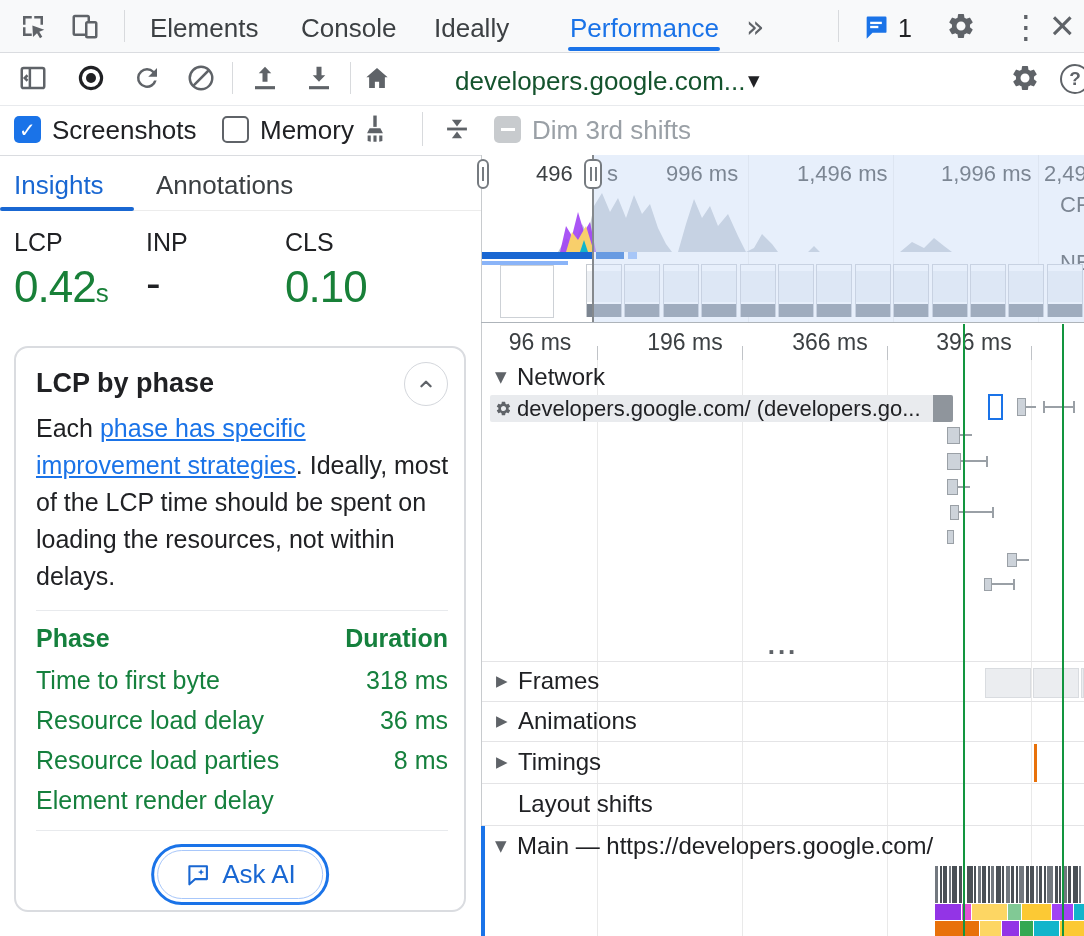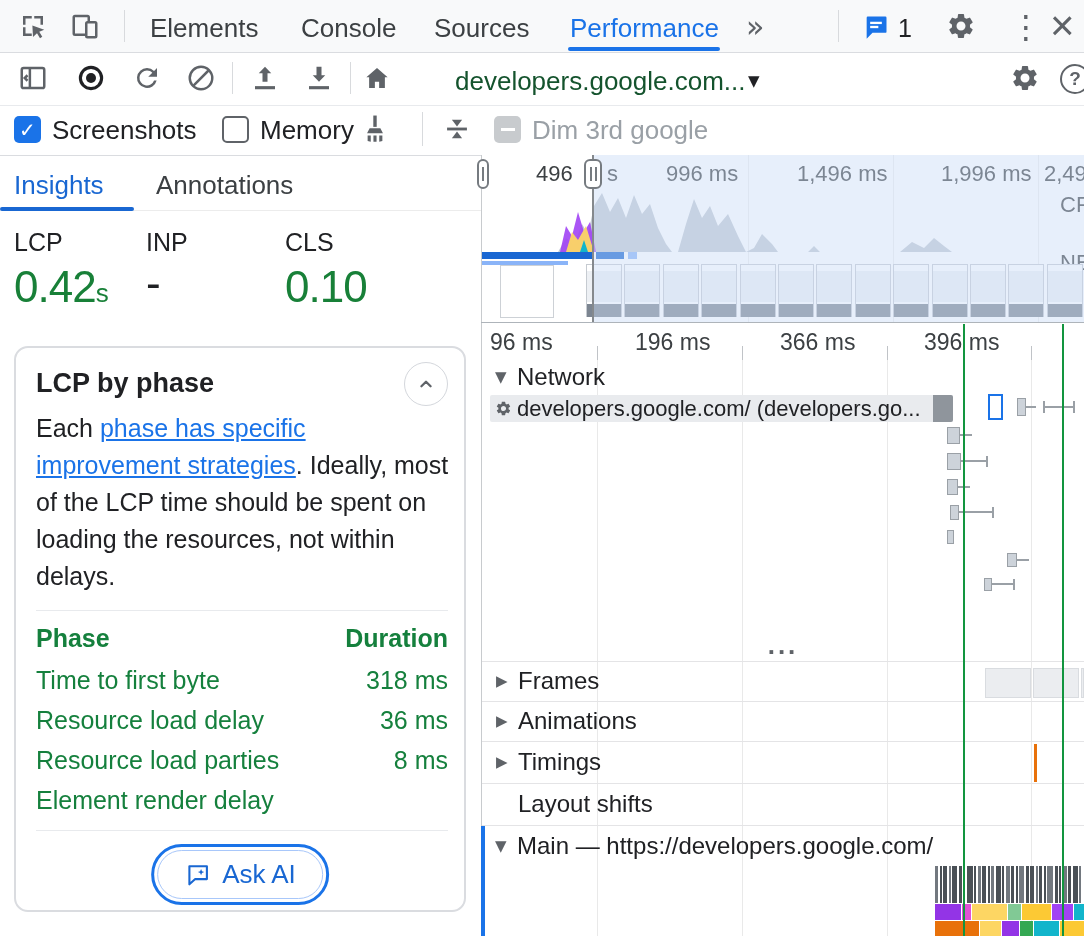--- a/index.html
+++ b/index.html
@@ -22,21 +22,21 @@
   .chev-btn{position:absolute;left:388px;top:14px;width:44px;height:44px;border:1px solid #d4d7dc;border-radius:50%;display:flex;align-items:center;justify-content:center;background:#fff}
   .para{position:absolute;left:20px;top:62px;width:414px;font-size:25px;line-height:37px;color:#202124}
   .para a{color:#1a73e8;text-decoration:underline;cursor:pointer}
   .cardhr{position:absolute;left:20px;height:1px;width:412px;background:#e8eaed}
   .tcell{position:absolute;font-size:25px;color:#15803d;white-space:nowrap}
   .tcell.r{width:200px;text-align:right;left:232px}
   .thead{font-weight:700}
   .askai-outer{position:absolute;left:50%;top:496px;transform:translateX(-50%);border:3px solid #1a73e8;border-radius:36px;padding:3px;background:#fff}
   .askai-inner{display:flex;align-items:center;gap:10px;border:1.5px solid #a8c7fa;border-radius:30px;padding:8px 26px;color:#1967d2;font-size:26px;font-weight:500;white-space:nowrap}
   .oruler{position:absolute;top:161px;font-size:22px;color:#3c4043;white-space:nowrap}
-  .mruler{position:absolute;top:329px;width:100px;text-align:left;font-size:23px;color:#3c4043}
+  .mruler{position:absolute;top:329px;width:100px;text-align:center;font-size:23px;color:#3c4043}
   .gridv{position:absolute;width:1px;background:#e9e9e9}
   .tickm{position:absolute;width:1px;height:14px;top:346px;background:#c0c3c7}
   .rowline{position:absolute;left:482px;width:602px;height:1px;background:#e4e4e6}
   .trk-label{position:absolute;font-size:24px;color:#202124;white-space:nowrap}
   .trk-arrow{position:absolute;font-size:15px;color:#5f6368;font-family:"DejaVu Sans",sans-serif}
   .nb-solid{position:absolute;background:#cdd3da;border:1px solid #9aa0a6}
   .nb-outline{position:absolute;border:2px solid #1a73e8;background:transparent}
   .nb-line{position:absolute;background:#9aa0a6}
   .nb-cap{position:absolute;background:#9aa0a6}
   .thumb{position:absolute;top:0;width:36px;height:53px;background:#fff;border:1px solid #c6cbd1}
@@ -62,21 +62,21 @@
   <div class="abs" style="left:70px;top:11px">
     <svg width="30" height="30" viewBox="0 0 24 24" fill="none" stroke="#5f6368" stroke-width="2">
         <rect x="3" y="4" width="12" height="15" rx="1"></rect>
         <rect x="13" y="9" width="8" height="12" rx="1" fill="#f8f9fa"></rect>
       </svg>
   </div>
   <div class="vdiv" style="left:124px;top:10px;height:32px"></div>
 
   <span class="tab" style="left:150px">Elements</span>
   <span class="tab" style="left:301px">Console</span>
-  <span class="tab" style="left:434px">Sources</span>
+  <span class="tab" style="left:434px">Ideally</span>
   <span class="tab active" style="left:570px">Performance</span>
   <div class="abs" style="left:568px;top:47px;width:152px;height:4px;background:#1a73e8;border-radius:2px"></div>
 
   <span class="abs glyph" style="left:746px;top:9px;font-size:30px;color:#5f6368">»</span>
   <div class="vdiv" style="left:838px;top:10px;height:32px"></div>
 
   <div class="abs" style="left:862px;top:13px">
     <svg width="28" height="28" viewBox="0 0 24 24">
         <path fill="#1a73e8" d="M4 3h16a1 1 0 0 1 1 1v12a1 1 0 0 1-1 1H9l-5 5V4a1 1 0 0 1 1-1z"></path>
         <rect x="7" y="7.5" width="10" height="2" fill="#fff"></rect>
@@ -169,21 +169,21 @@
   <div class="abs" style="left:440px;top:112px">
     <svg width="34" height="34" viewBox="0 0 24 24" fill="#5f6368">
         <path d="M12 10.2L8.4 5.5h7.2z"></path>
         <rect x="5" y="11" width="14" height="2"></rect>
         <path d="M12 13.8l3.6 4.7H8.4z"></path>
       </svg>
   </div>
   <div class="cb" style="left:494px;top:116px;background:#c8cbce">
     <div style="width:14px;height:3px;background:#fff"></div>
   </div>
-  <span class="lbl" style="left:532px;top:115px;color:#9aa0a6">Dim 3rd google</span>
+  <span class="lbl" style="left:532px;top:115px;color:#9aa0a6">Dim 3rd shifts</span>
 
   <div class="hline" style="left:0;top:155px;width:1084px"></div>
 
   <span class="abs" style="left:14px;top:170px;font-size:26px;font-weight:400;color:#1967d2">Insights</span>
   <span class="abs" style="left:156px;top:170px;font-size:26px;color:#3c4043">Annotations</span>
   <div class="hline" style="left:0;top:210px;width:481px;background:#ececec"></div>
   <div class="abs" style="left:0;top:207px;width:134px;height:4px;background:#1967d2;border-radius:2px"></div>
 
   <span class="metric-label" style="left:14px;top:228px">LCP</span>
   <span class="metric-label" style="left:146px;top:228px">INP</span>

